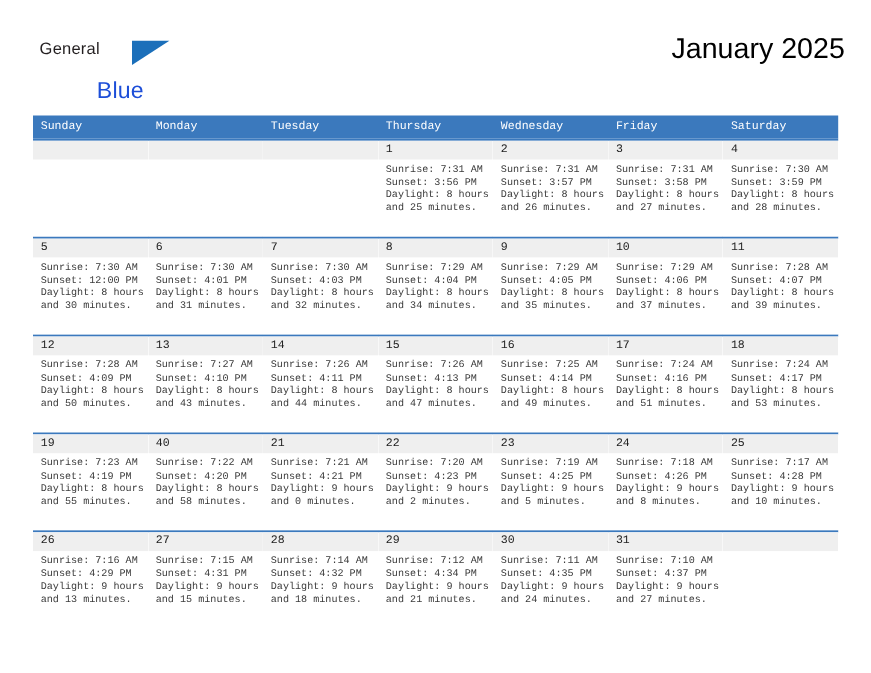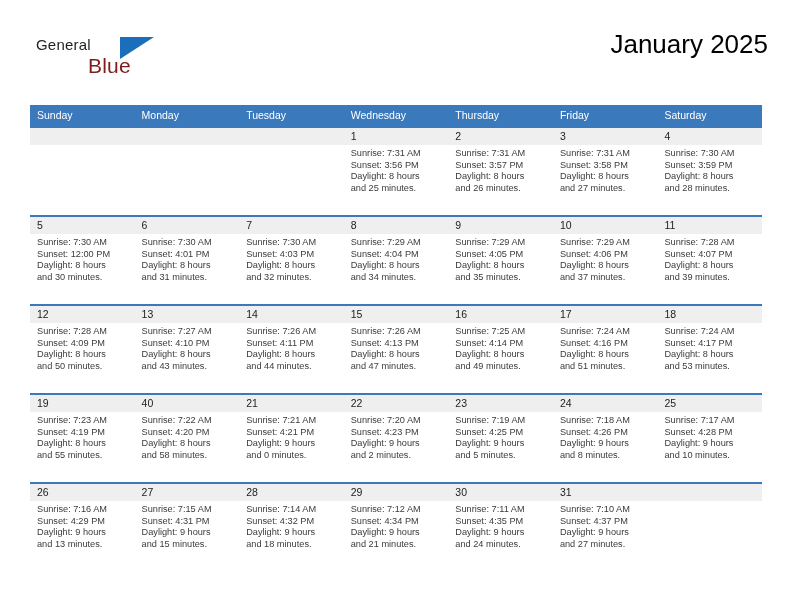--- a/index.html
+++ b/index.html
@@ -43,24 +43,24 @@
     left: 0;
     top: 0;
     font-size: 15px;
     letter-spacing: 0.2px;
     color: #231f20;
     line-height: 24px;
   }
   .logo-blue {
     position: absolute;
     left: 52px;
-    top: 21px;
+    top: 38px;
     font-size: 21px;
     letter-spacing: 0.2px;
-    color: #7f1d1d;
+    color: #1d4ed8;
     line-height: 24px;
   }
   .logo-triangle {
     position: absolute;
     left: 84px;
     top: 4px;
     width: 0;
     height: 0;
     border-left: 34px solid #1b6fba;
     border-bottom: 22px solid transparent;
@@ -87,20 +87,21 @@
     line-height: 16px;
     white-space: nowrap;
   }
 
   
   .calendar {
     position: absolute;
     left: 30px;
     top: 105px;
     width: 732px;
+    font-family: Liberation Mono, monospace;
   }
 
   .weekday-row {
     display: flex;
     width: 732px;
     background: #3b79bd;
     height: 21px;
   }
   .weekday-cell {
     flex: 1 1 0;
@@ -169,22 +170,22 @@
     </div>
 
   </div>
 
   <div class="calendar">
 
     <div class="weekday-row">
       <div class="weekday-cell">Sunday</div>
       <div class="weekday-cell">Monday</div>
       <div class="weekday-cell">Tuesday</div>
+      <div class="weekday-cell">Thursday</div>
       <div class="weekday-cell">Wednesday</div>
-      <div class="weekday-cell">Thursday</div>
       <div class="weekday-cell">Friday</div>
       <div class="weekday-cell">Saturday</div>
     </div>
 
     <div class="week-row">
       <div class="day-cell empty">
         <div class="day-number-band"></div>
 
       </div>
       <div class="day-cell empty">

